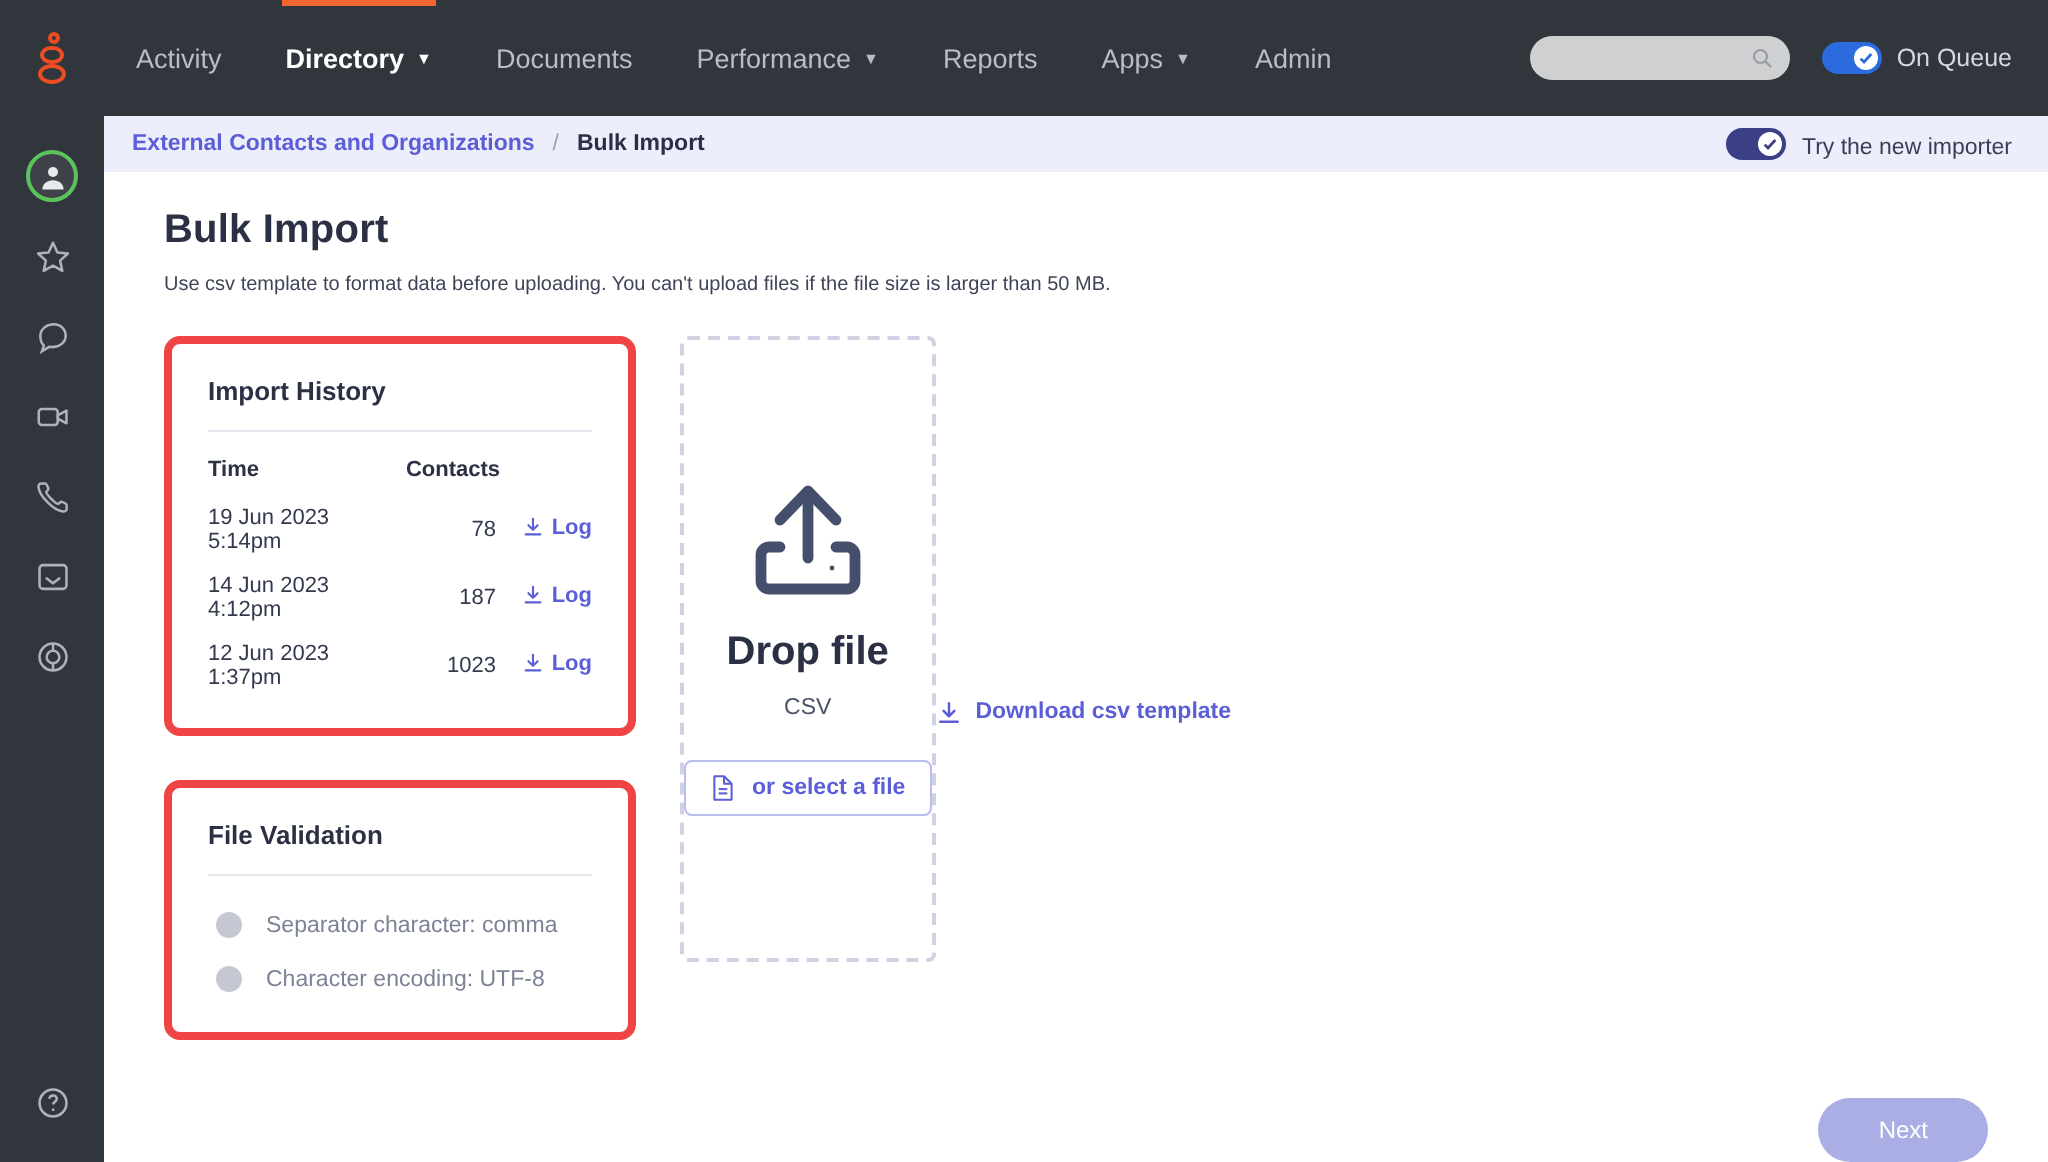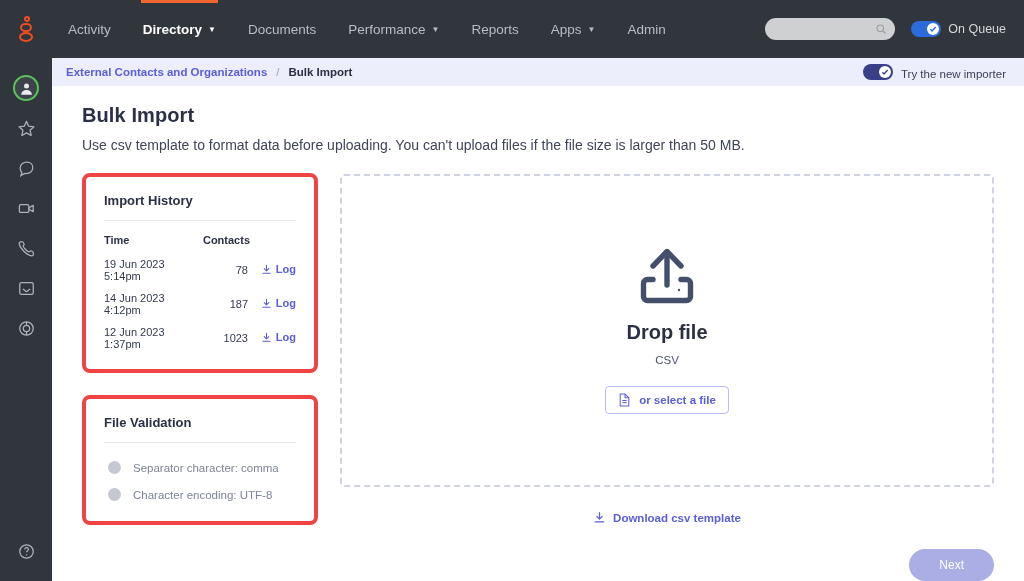--- a/index.html
+++ b/index.html
@@ -94,21 +94,21 @@
   .crumb-link { color: #5b5ed6; font-size: 11.5px; font-weight: bold; cursor: pointer; }
   .crumb-sep { color: #9ba0bb; font-size: 11.5px; margin: 0 9px; }
   .crumb-cur { color: #2b2f45; font-size: 11.5px; font-weight: bold; }
   .crumb-right { margin-left: auto; display: flex; align-items: flex-end; gap: 8px; }
   .toggle.indigo { background: #3b3f86; }
   .crumb-right .lbl { color: #3a3f57; font-size: 11.5px; }
 
   .content { flex: 1; padding: 18px 30px 0 30px; position: relative; min-height: 0; }
 
   .page-title { font-size: 20px; font-weight: bold; color: #2b3044; letter-spacing: .1px; }
-  .page-sub { font-size: 14px; color: #3f4458; margin-top: 10px; }
+  .page-sub { font-size: 10px; color: #3f4458; margin-top: 10px; }
 
   .cols { display: flex; gap: 22px; margin-top: 20px; }
   .left-col { width: 236px; flex: 0 0 236px; display: flex; flex-direction: column; gap: 22px; }
 
   .card {
     background: #fff; border: 4px solid #ef4444; border-radius: 8px; padding: 16px 18px 14px 18px;
   }
   .card-title { font-size: 13px; font-weight: bold; color: #2b3044; }
   .card-rule { height: 1px; background: #e6e8f0; margin: 12px 0 10px 0; }
 
@@ -125,21 +125,21 @@
     display: inline-flex; align-items: center; gap: 4px; color: #5b5ed6;
     font-size: 11px; font-weight: bold; cursor: pointer;
   }
   .log-link svg { width: 11px; height: 11px; }
 
   .valid-list { display: flex; flex-direction: column; gap: 14px; padding: 8px 0 6px 4px; }
   .valid-row { display: flex; align-items: center; gap: 12px; }
   .valid-dot { width: 13px; height: 13px; border-radius: 50%; background: #c5c8d2; flex: 0 0 13px; }
   .valid-txt { font-size: 11.5px; color: #7d8396; }
 
-  .right-col { flex: 1; min-width: 0; display: flex; flex-direction: column; justify-content: center; }
+  .right-col { flex: 1; min-width: 0; display: flex; flex-direction: row; }
   .dropzone {
     border: 2px dashed #cfd2e2; border-radius: 4px; height: 313px;
     display: flex; flex-direction: column; align-items: center; justify-content: center;
     cursor: pointer;
   }
   .drop-icon { color: #44506b; margin-bottom: 12px; }
   .drop-icon svg { width: 66px; height: 62px; display: block; }
   .drop-title { font-size: 20px; font-weight: bold; color: #2b3044; }
   .drop-type { font-size: 11.5px; color: #4c5268; margin-top: 10px; }
   .select-btn {

